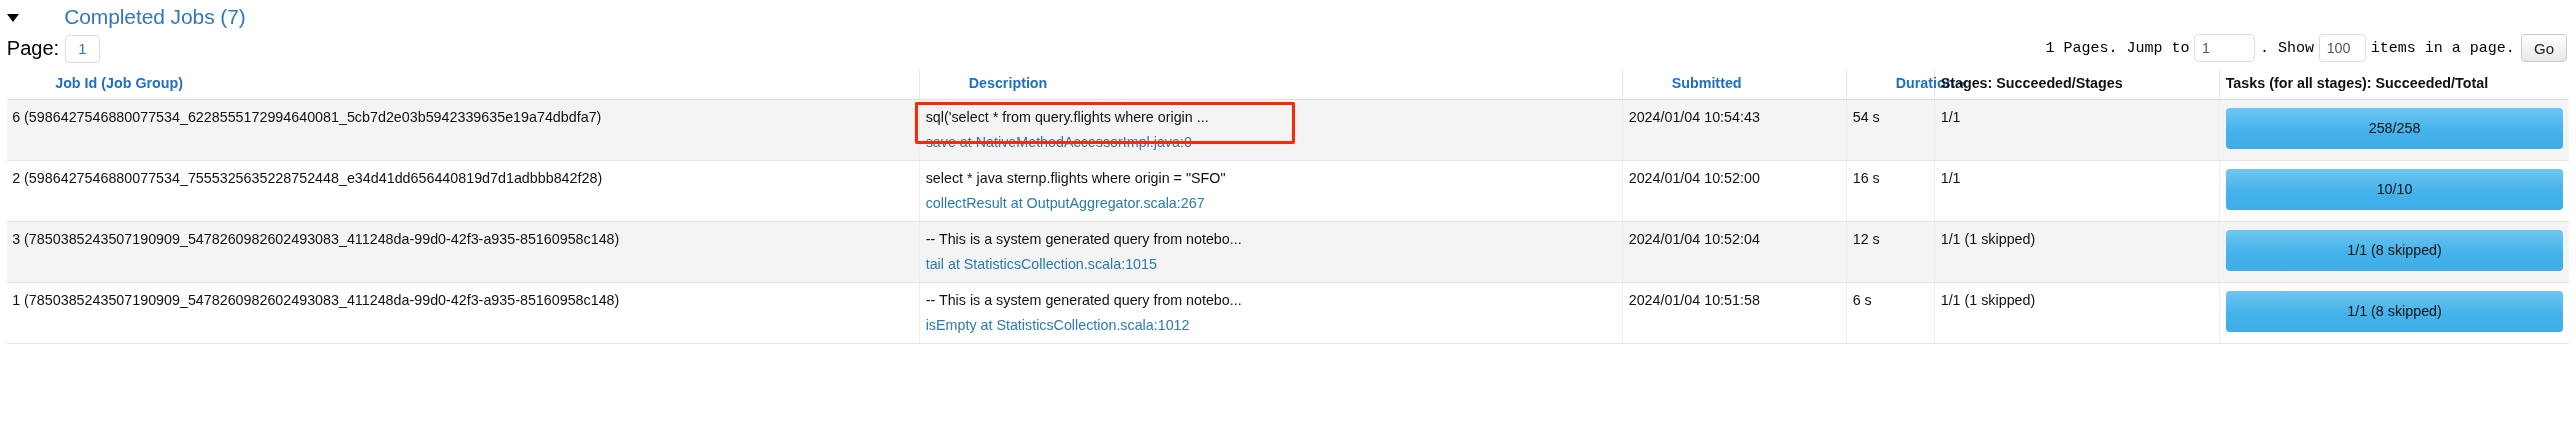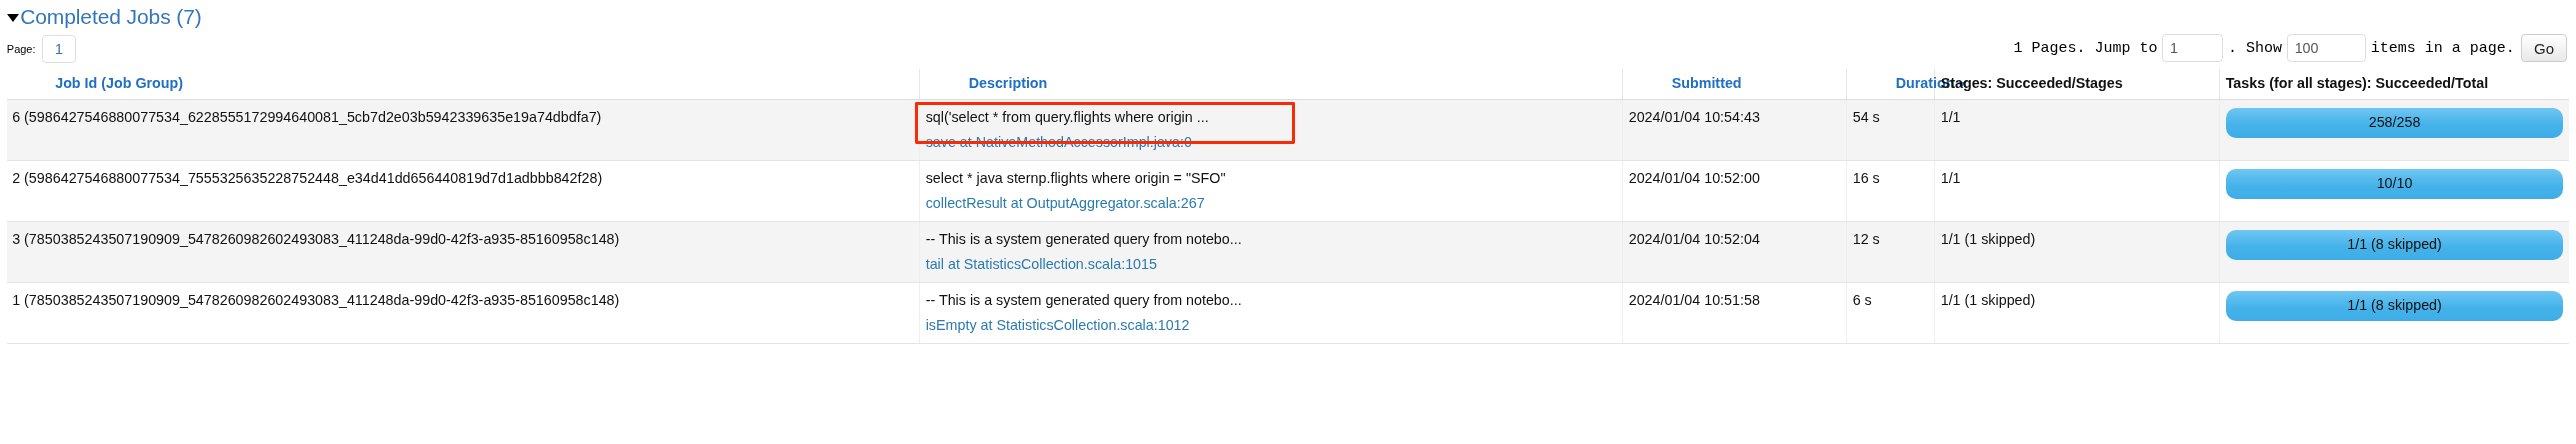--- a/index.html
+++ b/index.html
@@ -15,20 +15,21 @@
     overflow: hidden;
   }
 
   
   .section-header {
     padding: 6.8px 0 0 6.8px;
     display: flex;
     align-items: center;
     height: 27px;
     box-sizing: border-box;
+    gap: 44px;
   }
   .caret {
     width: 0;
     height: 0;
     border-left: 6.1px solid transparent;
     border-right: 6.1px solid transparent;
     border-top: 8.1px solid #000000;
     margin-right: 1.4px;
     margin-top: 2px;
   }
@@ -49,21 +50,21 @@
   }
   .pager-left {
     position: absolute;
     left: 6.8px;
     top: 8.1px;
     display: flex;
     align-items: center;
     gap: 6.1px;
   }
   .pager-label {
-    font-size: 11px;
+    font-size: 20px;
     color: #000;
   }
   .page-chip {
     border: 0.7px solid #dddddd;
     border-radius: 4.1px;
     background: #ffffff;
     color: #3377bb;
     font-size: 15px;
     padding: 4.1px 12.2px;
     line-height: 1.15;
@@ -83,21 +84,21 @@
     border-radius: 4.1px;
     background: #ffffff;
     color: #555555;
     font-size: 14.3px;
     font-family: "Liberation Sans", sans-serif;
     padding: 4.8px 6.8px;
     box-sizing: border-box;
     outline: none;
   }
   .jump-input { width: 61px; margin: 0 4.8px; }
-  .show-input { width: 79px; margin: 0 4.8px; }
+  .show-input { width: 47px; margin: 0 4.8px; }
   .go-button {
     margin-left: 6.8px;
     border: 0.7px solid #cccccc;
     border-radius: 4.1px;
     background: linear-gradient(to bottom, #ffffff 0%, #e8e8e8 100%);
     font-size: 15px;
     font-family: "Liberation Sans", sans-serif;
     color: #222222;
     padding: 4.8px 11.5px;
     cursor: pointer;
@@ -153,22 +154,22 @@
   table.jobs tbody tr.even td { background: #ffffff; }
 
   .desc-main { display: block; color: #111111; }
   .desc-link { display: block; color: #2a7ab0; margin-top: 6.1px; }
   .nowrap { white-space: nowrap; word-break: normal; }
 
   
   .progress {
     position: relative;
     width: 100%;
-    height: 30px;
-    border-radius: 10px;
+    height: 41px;
+    border-radius: 1px;
     background: #f0f0f0;
     overflow: hidden;
   }
   .progress .fill {
     position: absolute;
     left: 0; top: 0; bottom: 0;
     width: 100%;
     border-radius: 4.1px;
     background: linear-gradient(to bottom, #6fc6f2 0%, #45b3ea 55%, #3eade7 100%);
   }

